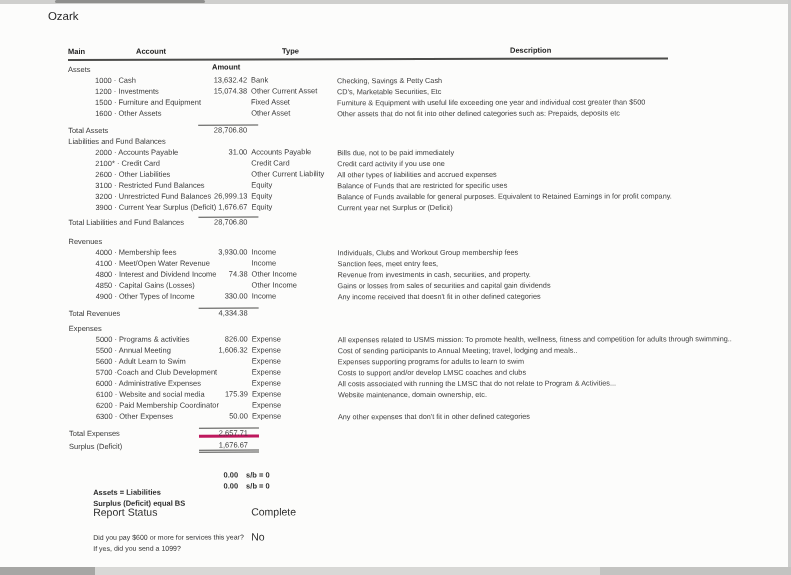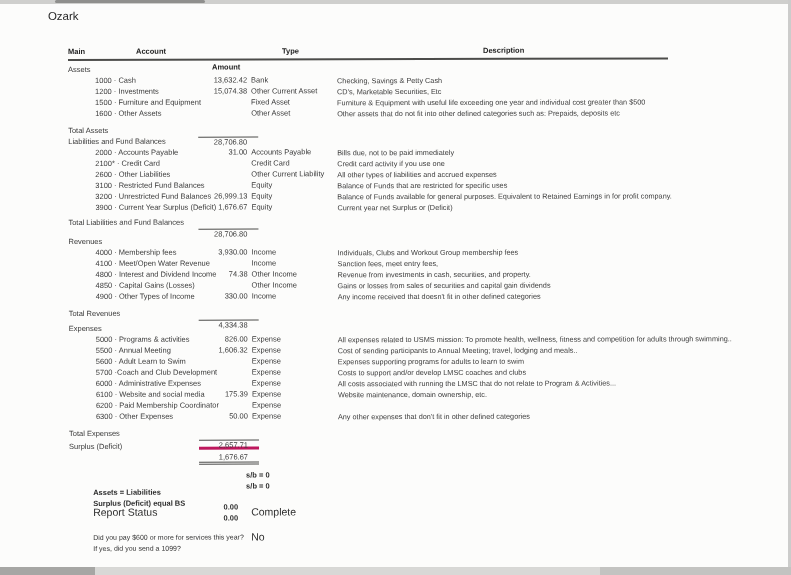--- a/index.html
+++ b/index.html
@@ -17,46 +17,46 @@
   .edge-right{position:absolute;right:0;top:0;width:3px;height:575px;background:#cccccb;}
 
   .content{position:absolute;left:0;top:0;width:791px;height:560px;transform:rotate(-0.15deg);transform-origin:60px 60px;color:#3a3a3a;}
   .title{position:absolute;left:48px;top:10px;font-size:11.5px;color:#2b2b2b;}
 
   .hdr{position:absolute;top:47px;font-size:7.5px;font-weight:bold;color:#222;white-space:nowrap;}
   .hdr-main{left:68px;}
   .hdr-account{left:136px;}
   .hdr-amount{left:212px;margin-top:16px;}
   .hdr-type{left:282px;}
-  .hdr-desc{left:483px;}
+  .hdr-desc{left:510px;}
   .hdr-rule{position:absolute;left:68px;top:59px;width:600px;height:2px;background:#4c4c4a;}
 
   .table{position:absolute;left:0;top:64px;width:791px;font-size:7.5px;}
   .row{position:relative;height:11px;}
   .sec-label{position:absolute;left:68px;top:1px;white-space:nowrap;}
   .acct{position:absolute;left:95px;top:1px;white-space:nowrap;}
   .amt{position:absolute;left:150px;top:1px;width:97px;text-align:right;white-space:nowrap;}
   .type{position:absolute;left:251px;top:1px;white-space:nowrap;}
   .desc{position:absolute;left:337px;top:1.5px;white-space:nowrap;font-size:7.3px;color:#404040;}
   .total-label{position:absolute;left:68px;top:1px;white-space:nowrap;text-align:center;}
-  .total-amt{position:absolute;left:198px;top:12px;width:60px;height:10px;line-height:10px;box-sizing:border-box;
+  .total-amt{position:absolute;left:198px;top:0;width:60px;height:10px;line-height:10px;box-sizing:border-box;
              text-align:right;padding-right:11px;border-top:1px solid #4c4c4a;white-space:nowrap;}
   .m-total{margin-top:6px;}
   .m-total-liab{margin-top:4px;}
   .m-sec-rev{margin-top:8px;}
   .m-sec-exp{margin-top:4px;}
   .m-surplus{margin-top:2px;}
   .exp-total .total-amt{border-bottom:3px solid #be185d;}
   .surplus .total-amt{border-top:none;border-bottom:1px solid #4c4c4a;}
   .surplus .total-amt::after{content:"";position:absolute;left:0;right:0;bottom:-3px;height:1px;background:#4c4c4a;}
 
   .check-row{position:relative;height:11px;font-weight:bold;color:#2e2e2e;}
   .m-checks{margin-top:18px;}
   .check-label{position:absolute;left:92px;top:18px;white-space:nowrap;}
-  .check-amt{position:absolute;left:180px;top:1px;width:57px;text-align:right;margin-top:32px;}
+  .check-amt{position:absolute;left:180px;top:1px;width:57px;text-align:right;}
   .check-note{position:absolute;left:245px;top:1px;white-space:nowrap;}
 
   .report-row{position:relative;height:14px;margin-top:14px;font-size:10.5px;color:#2e2e2e;}
   .report-label{position:absolute;left:92px;top:0;white-space:nowrap;}
   .report-value{position:absolute;left:250px;top:0;white-space:nowrap;}
 
   .q-row{position:relative;height:11px;font-size:7px;color:#333;}
   .m-q1{margin-top:13px;}
   .q-label{position:absolute;left:92px;top:1px;white-space:nowrap;}
   .q-answer{position:absolute;left:250px;top:-2px;font-size:10.5px;color:#2e2e2e;white-space:nowrap;}

